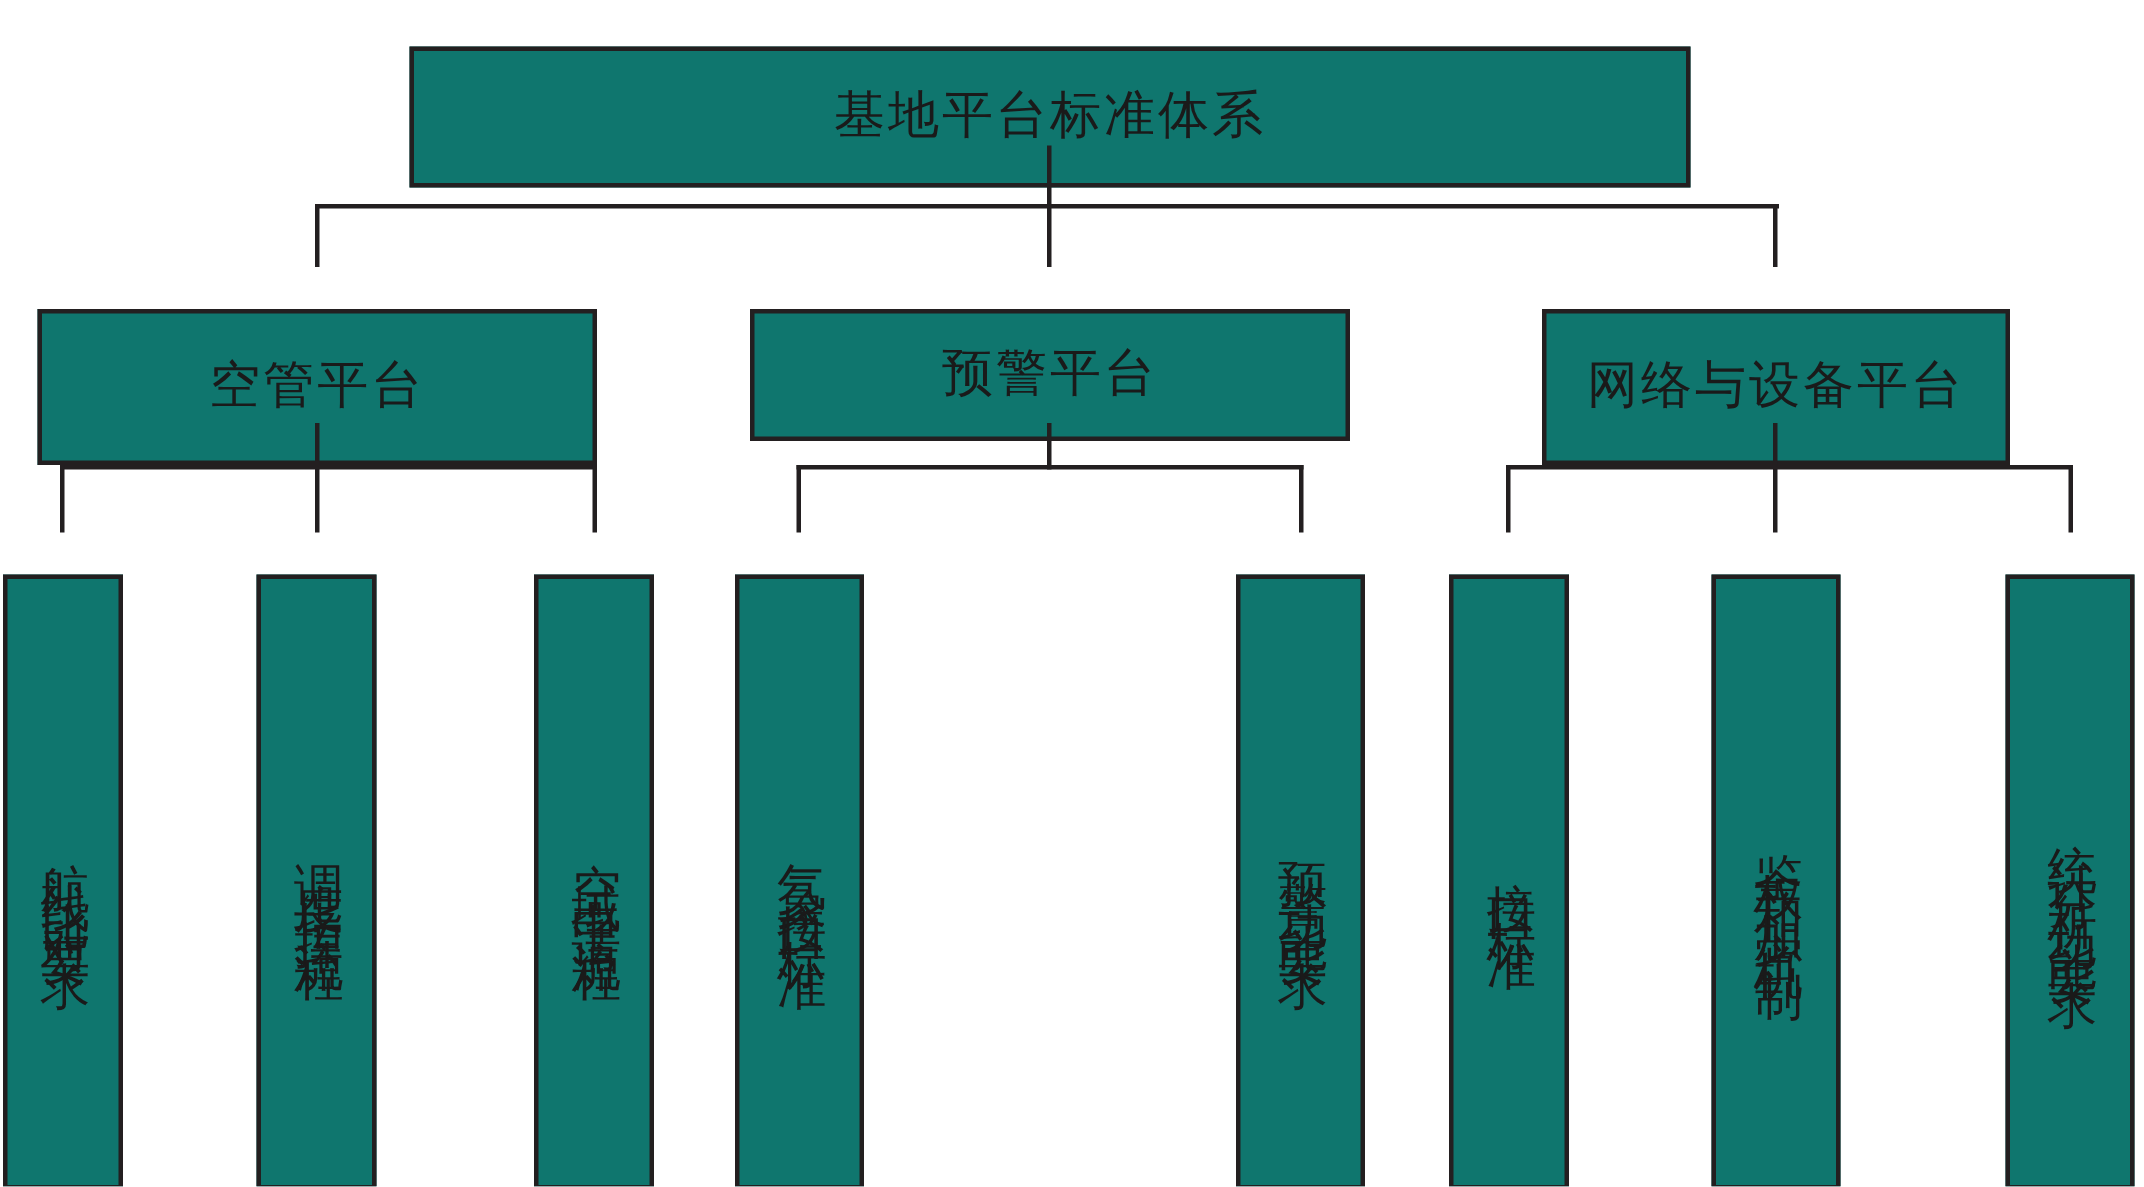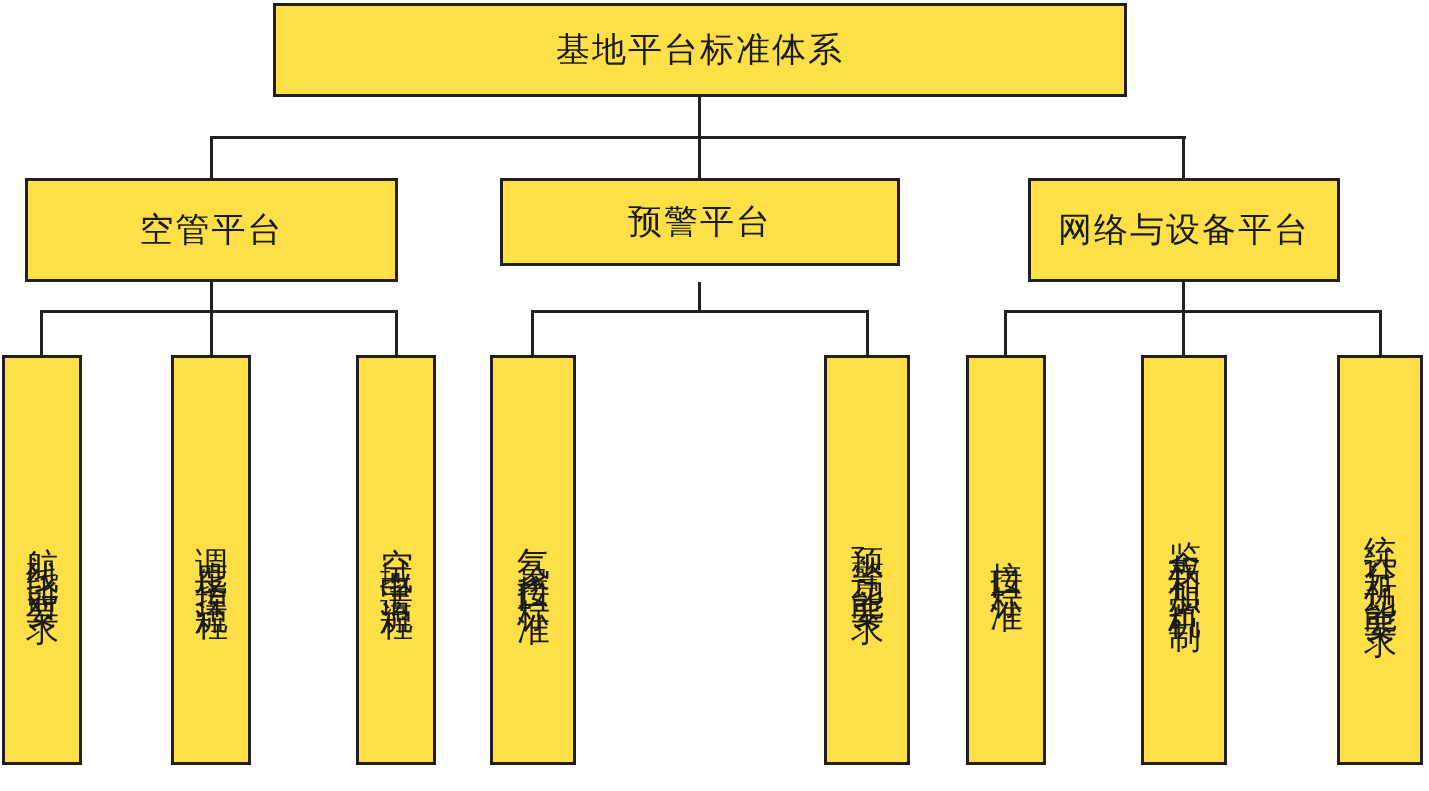--- a/index.html
+++ b/index.html
@@ -13,24 +13,25 @@
     height: 791px;
     background: #ffffff;
     font-family: "Liberation Serif", "DejaVu Serif", serif;
     color: #1a1a1a;
     overflow: hidden;
   }
   .box {
     position: absolute;
     box-sizing: border-box;
     border: 3px solid #231f20;
-    background: #fde047;
+    background: #0f766e;
     display: flex;
     align-items: center;
     justify-content: center;
+    margin-top: 28px;
   }
   .h-label {
     font-size: 34px;
     letter-spacing: 2px;
     white-space: nowrap;
     line-height: 1;
   }
   .v-label {
     writing-mode: vertical-rl;
     text-orientation: upright;

